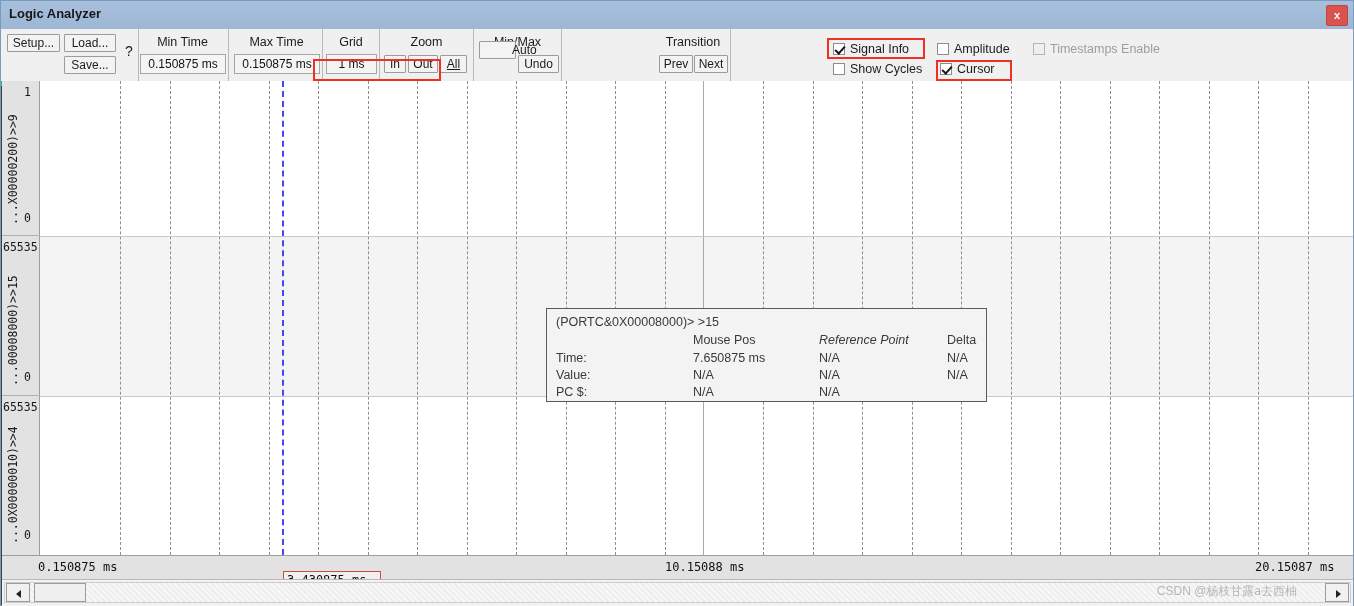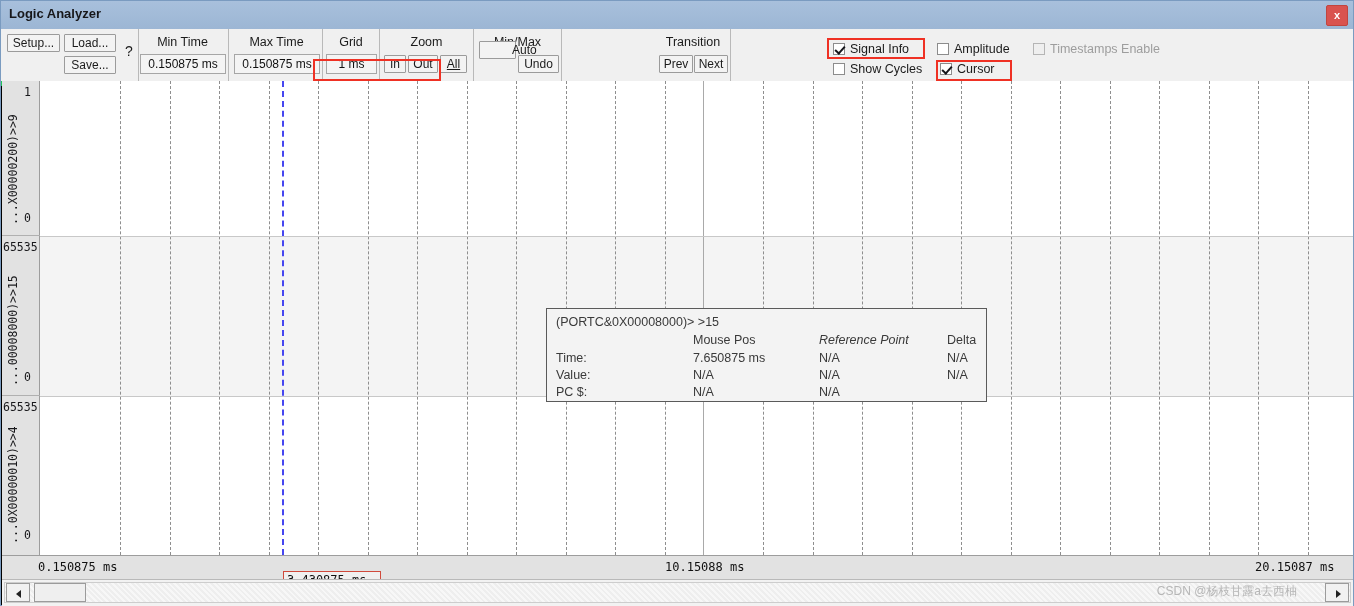--- a/index.html
+++ b/index.html
@@ -1,20 +1,20 @@
 <!DOCTYPE html>
 <html><head>
 <meta charset="utf-8">
 <style>
   html,body{margin:0;padding:0;background:#fff;}
   body{width:1354px;height:606px;overflow:hidden;
        font-family:"Liberation Sans","DejaVu Sans",sans-serif;}
 
   #app{position:relative;width:1354px;height:606px;box-sizing:border-box;
-       border:1px solid #7a9bc0;background:#000000;}
+       border:1px solid #7a9bc0;background:#404040;}
 
   
   .titlebar{position:absolute;left:0;top:0;width:1352px;height:28px;
             background:linear-gradient(to bottom,#a8c0dc 0%,#9cb6d4 100%);
             border-bottom:1px solid #7f9fc2;}
   .titlebar .ttl{position:absolute;left:8px;top:5px;font-size:13px;font-weight:bold;color:#17171a;}
   .closebtn{position:absolute;right:5px;top:4px;width:20px;height:19px;
             background:#d9534f;border:1px solid #c1453f;border-radius:2px;
             color:#fff;font-size:11px;font-weight:bold;line-height:19px;text-align:center;
             cursor:pointer;}

